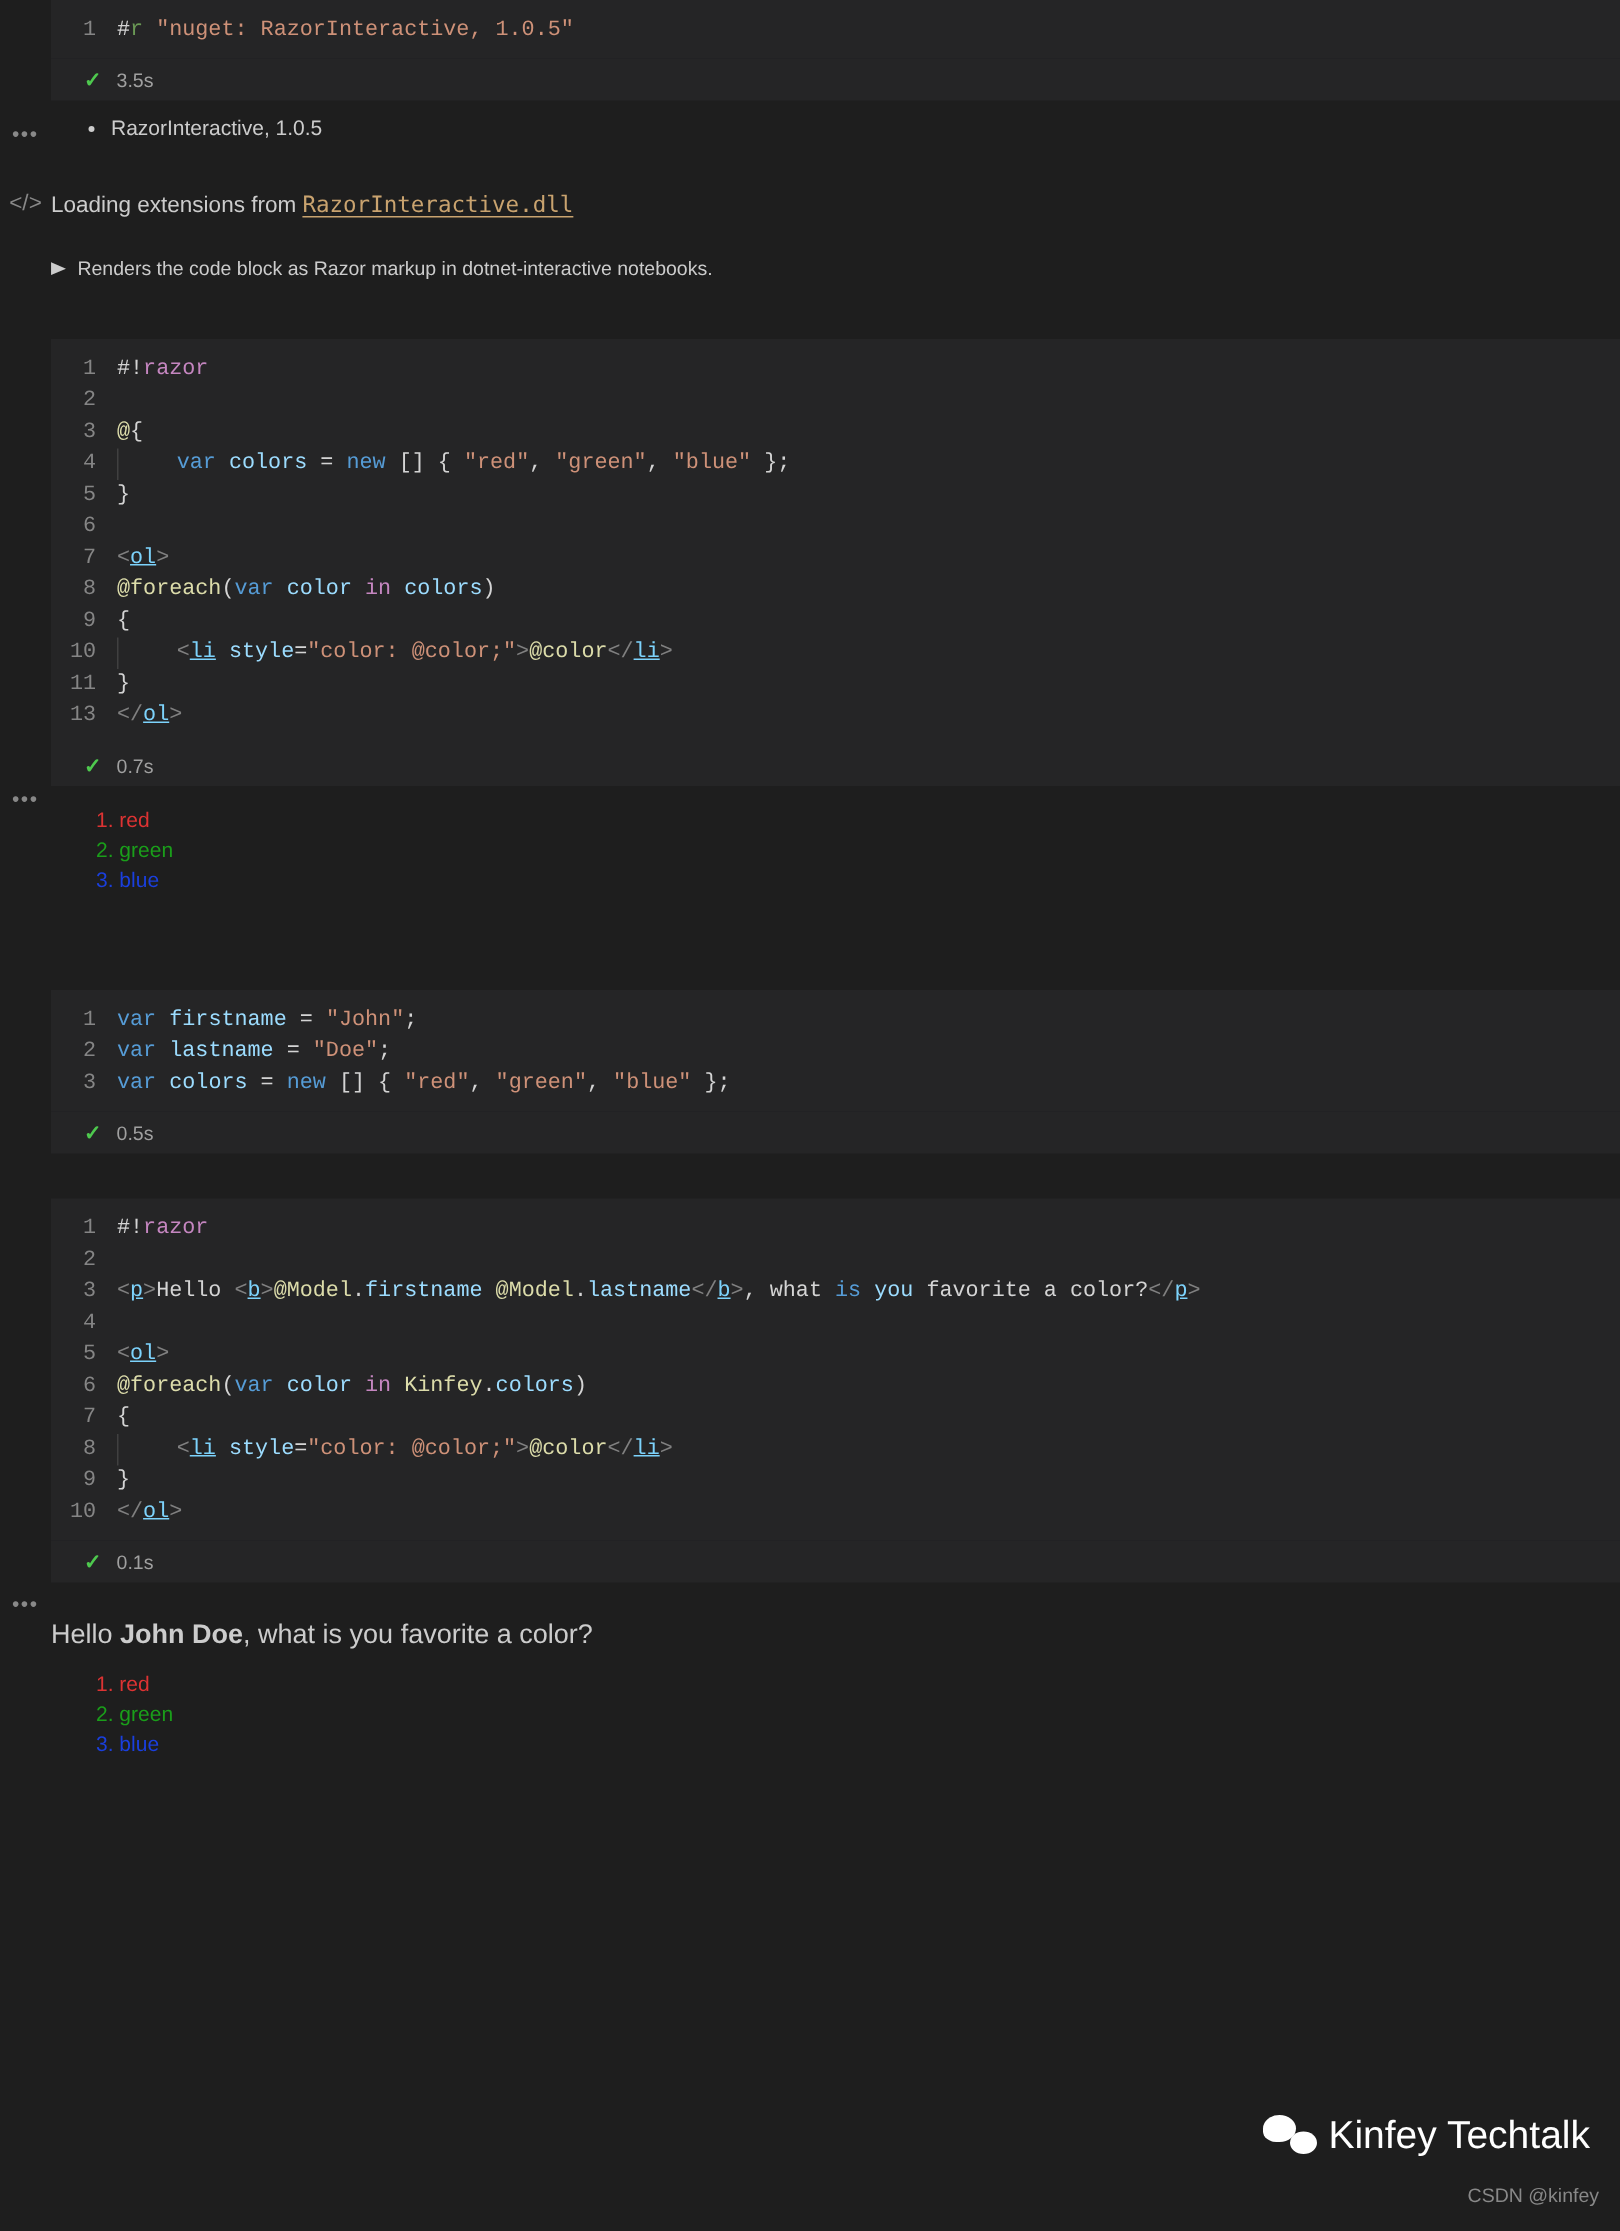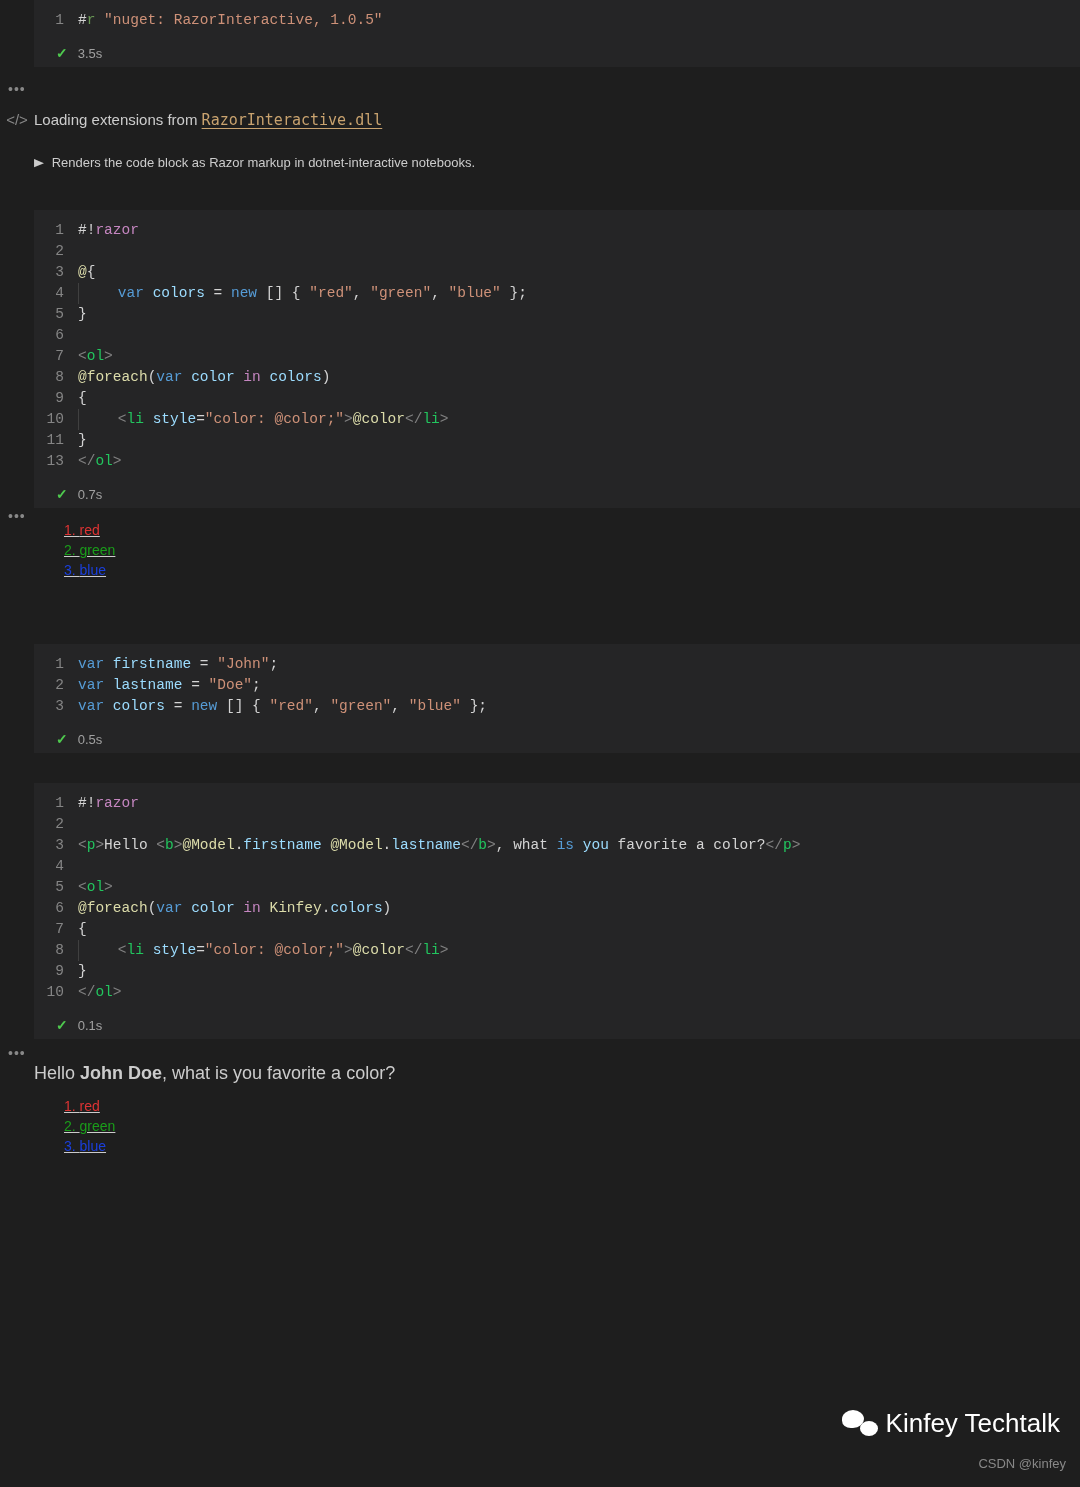--- a/index.html
+++ b/index.html
@@ -79,33 +79,33 @@
     color:#cccccc;
   }
   .details-row .arrow { display:inline-block; transform: scaleY(0.85); margin-right:4px;}
   .output-block {
     margin-left: 34px;
     padding: 12px 0 8px 30px;
     position: relative;
     font-size: 14px;
   }
   .output-block .dots { position:absolute; left:-26px; top:0; color:#888; letter-spacing:1px;}
-  .output-block ol { list-style: none; margin:0; padding:0;text-decoration:underline;}
+  .output-block ol { list-style: none; margin:0; padding:0;}
   .output-block li { line-height:20px; }
   .hello-line { padding: 4px 0 8px 34px; font-size:18px; color:#cccccc; position:relative;}
   .spacer { height: 40px; }
   
   .pr  { color:#c586c0;text-align:center; }
   .kw  { color:#569cd6; }
   .str { color:#ce9178; }
   .fn  { color:#dcdcaa; }
   .pn  { color:#d4d4d4; }
   .vr  { color:#9cdcfe; }
   .cm  { color:#6a9955; }
-  .tag { color:#22c55e; }
+  .tag { color:#7dd3fc;text-decoration:underline; }
   .attr{ color:#9cdcfe; }
   .ang { color:#808080; }
   .gut { display:inline-block; color:#555; border-left:1px solid #404040; padding-left:2px; margin-right:2px;}
   .watermark {
     position: absolute;
     right: 20px;
     bottom: 48px;
     display:flex;
     color:#fff;
     font-size: 26px;
@@ -139,20 +139,23 @@
       </div>
     </div>
   <div class="status-row">
     <span class="check">✓</span>
     <span>3.5s</span>
   </div>
 </div>
 
 <div class="installed-pkgs">
   <span class="dots">•••</span>
+  <ul id="installed-list">
+      <li>RazorInteractive, 1.0.5</li>
+    </ul>
 </div>
 
 <div class="loading-ext">
   <span class="cell-icon" style="left:6px; top:30px;">&lt;/&gt;</span>
   <span>Loading extensions from </span><span class="filename">RazorInteractive.dll</span>
 </div>
 
 <div class="details-row">
   <span class="arrow">▶</span>
   <span>Renders the code block as Razor markup in dotnet-interactive notebooks.</span>

